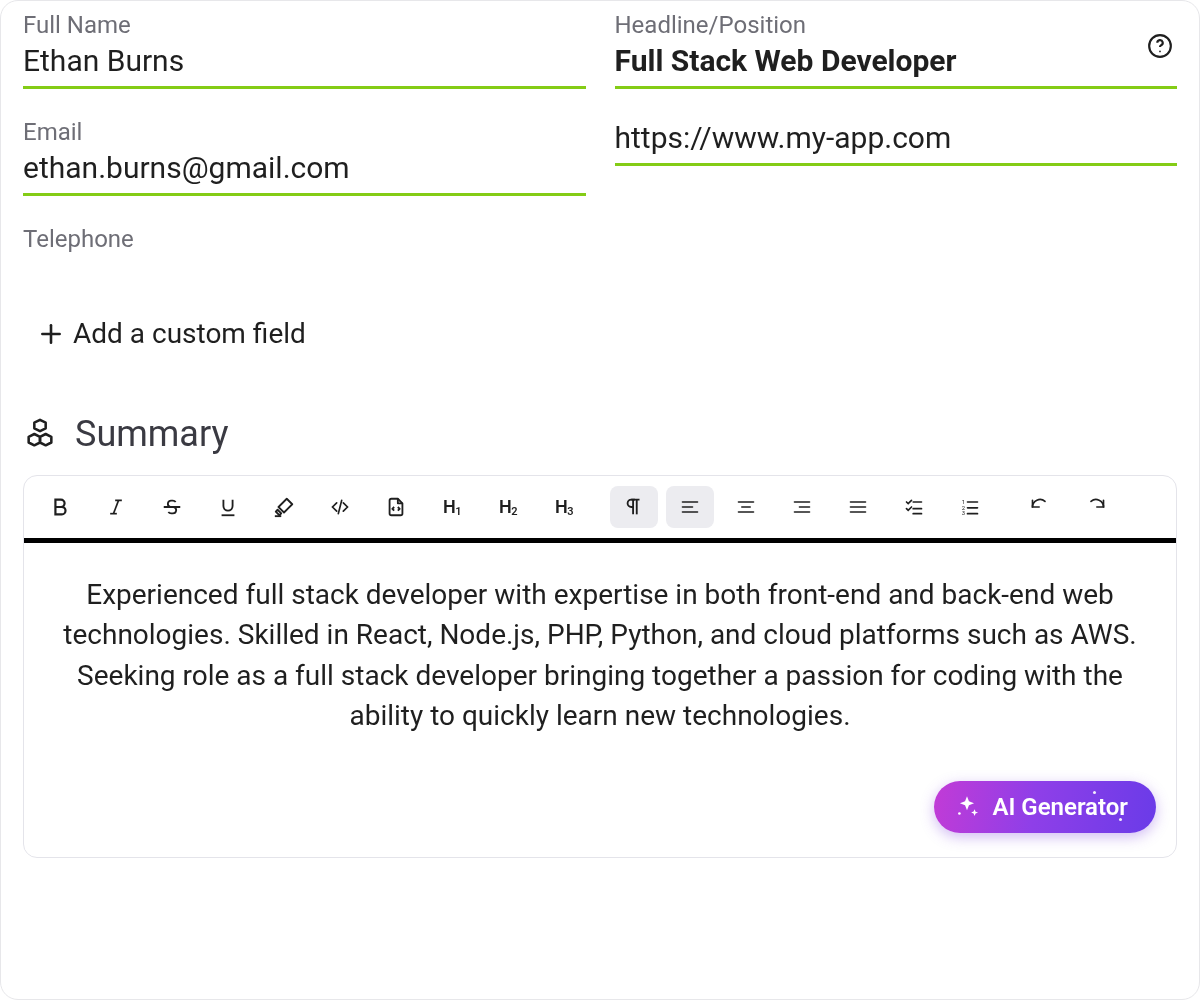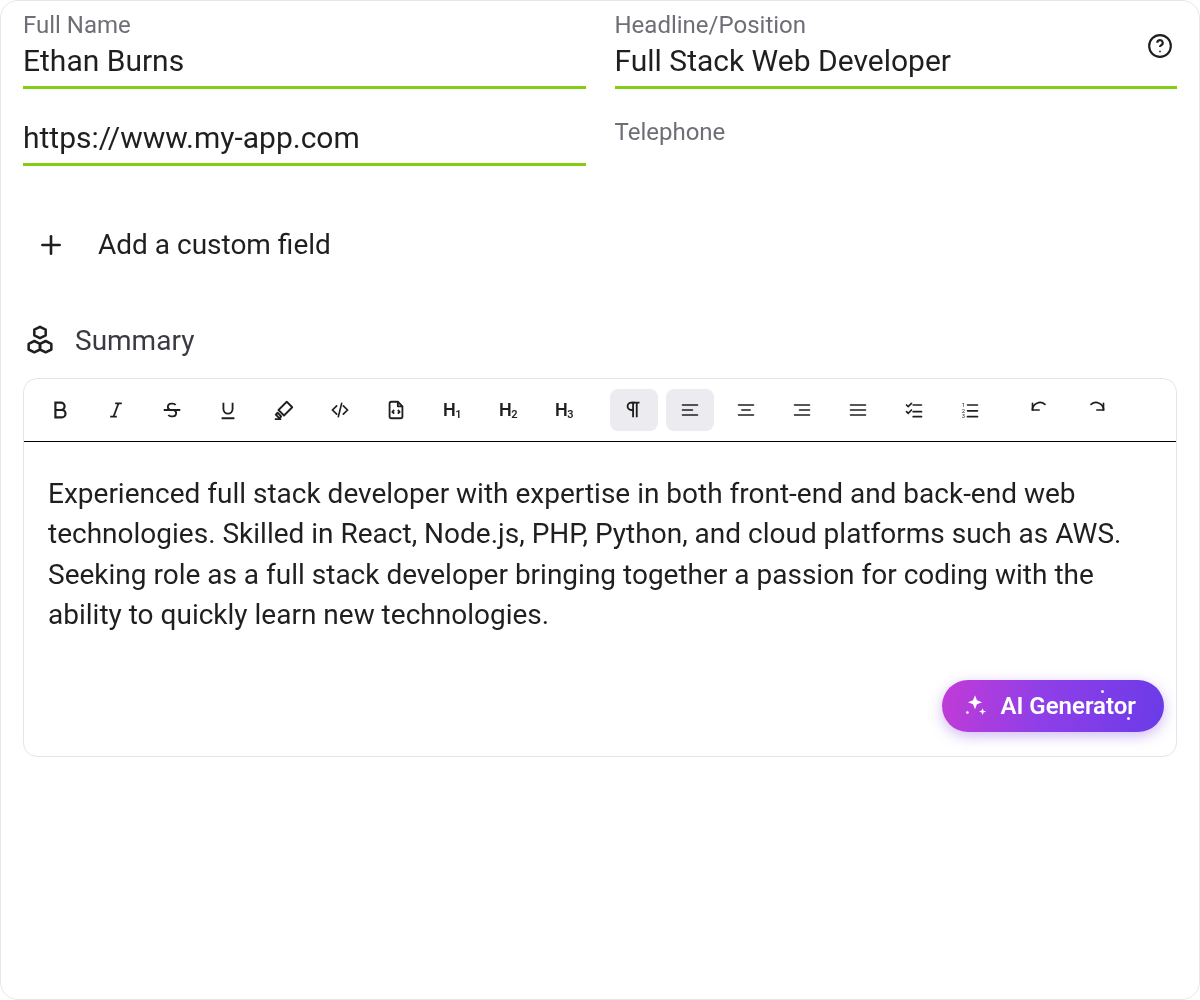--- a/index.html
+++ b/index.html
@@ -11,39 +11,39 @@
   .fields { display: grid; grid-template-columns: 1fr 1fr; column-gap: 40px; row-gap: 24px; padding-top: 10px; gap: 29px; }
   .field { position: relative; }
   .field-label { font-size: 24px; color: #6e6e76; font-weight: 400; margin-bottom: 2px; display: block; }
   .field-input {
     width: 100%; border: none; border-bottom: 3px solid #84cc16; background: transparent;
     font-size: 30px; color: #1f1f1f; padding: 2px 0 8px 0; outline: none; font-family: inherit;
   }
 
   .help-btn { position: absolute; right: 2px; top: 20px; width: 30px; height: 30px; display: flex; align-items: center; justify-content: center; cursor: pointer; color: #1f1f1f; }
 
-  .add-custom { display: inline-flex; align-items: center; gap: 33px; margin: 62px 0 0 14px; cursor: pointer; }
+  .add-custom { display: inline-flex; align-items: center; gap: 8px; margin: 62px 0 0 14px; cursor: pointer; }
   .add-custom .plus { width: 28px; height: 28px; display:flex;align-items:center;justify-content:center; }
   .add-custom .label { font-size: 28px; color: #1f1f1f; }
 
   .summary-header { display: flex; align-items: center; gap: 18px; margin: 62px 0 20px 0; }
-  .summary-header .title { font-size: 28px; font-weight: 400; color: #3a3a42; }
+  .summary-header .title { font-size: 36px; font-weight: 400; color: #3a3a42; }
 
   .editor { border: 1px solid #e4e4ea; border-radius: 14px; overflow: hidden; position: relative; }
-  .toolbar { display: flex; align-items: center; gap: 8px; padding: 10px 12px; border-bottom: 1px solid #000000; flex-wrap: nowrap; }
+  .toolbar { display: flex; align-items: center; gap: 8px; padding: 10px 12px; border-bottom: 5px solid #000000; flex-wrap: nowrap; }
   .tb-btn { width: 48px; height: 42px; border-radius: 8px; display:flex; align-items:center; justify-content:center; cursor:pointer; color:#1f1f1f; }
   .tb-btn.active { background: #ececf0; }
   .tb-h { font-size: 18px; font-weight: 600; letter-spacing: -0.5px; }
   .tb-h sub { font-size: 11px; vertical-align: baseline; position: relative; top: 2px; }
   .tb-spacer { flex: 0 0 6px; }
 
-  .editor-body { padding: 32px 24px 120px 24px; font-size: 28px; line-height: 1.45; color: #1f1f1f; min-height: 280px; outline: none; white-space: normal; }
+  .editor-body { padding: 32px 24px 120px 24px; font-size: 28px; line-height: 1.45; color: #1f1f1f; min-height: 280px; outline: none; white-space: normal; text-align: center; }
 
   .ai-btn {
-    position: absolute; right: 12px; bottom: 24px;
+    position: absolute; right: 20px; bottom: 24px;
     display: inline-flex; align-items: center; gap: 12px;
     padding: 12px 28px 12px 20px; border-radius: 999px;
     background: linear-gradient(100deg, #c23bd6 0%, #8f3fe8 45%, #6a3be8 100%);
     color: #fff; font-size: 24px; font-weight: 600; cursor: pointer;
     box-shadow: 0 4px 14px rgba(120,60,220,0.35);
   }
   .ai-btn::before, .ai-btn::after {
     content: ""; position: absolute; width: 3px; height: 3px; background: rgba(255,255,255,0.9); border-radius: 50%;
   }
   .ai-btn::before { top: 10px; right: 60px; }
@@ -58,30 +58,34 @@
 
   <div class="fields">
 
     <div class="field">
       <label class="field-label">Full Name</label>
       <input class="field-input" type="text" value="Ethan Burns" style="">
     </div>
 
     <div class="field">
       <label class="field-label">Headline/Position</label>
-      <input class="field-input" type="text" style="padding-right: 40px;" value="Full Stack Web Developer">
+      <input class="field-input" type="text" style="padding-right: 40px; font-weight: bold;" value="Full Stack Web Developer">
       <span class="help-btn">
         <svg width="26" height="26" viewBox="0 0 24 24" fill="none" stroke="currentColor" stroke-width="2">
           <circle cx="12" cy="12" r="10"></circle>
           <path d="M9.5 9a2.5 2.5 0 1 1 3.5 2.3c-.8.4-1 .9-1 1.7"></path>
           <circle cx="12" cy="17" r="0.8" fill="currentColor" stroke="none"></circle>
         </svg>
       </span>
     </div>
 
+    <div class="field">
+      <label class="field-label">Email</label>
+      <input class="field-input" type="text" value="ethan.burns@gmail.com" style="">
+    </div>
 
     <div class="field">
       <input class="field-input" type="text" value="https://www.my-app.com" style="">
     </div>
 
     <div class="field">
       <label class="field-label">Telephone</label>
     </div>
 
 

